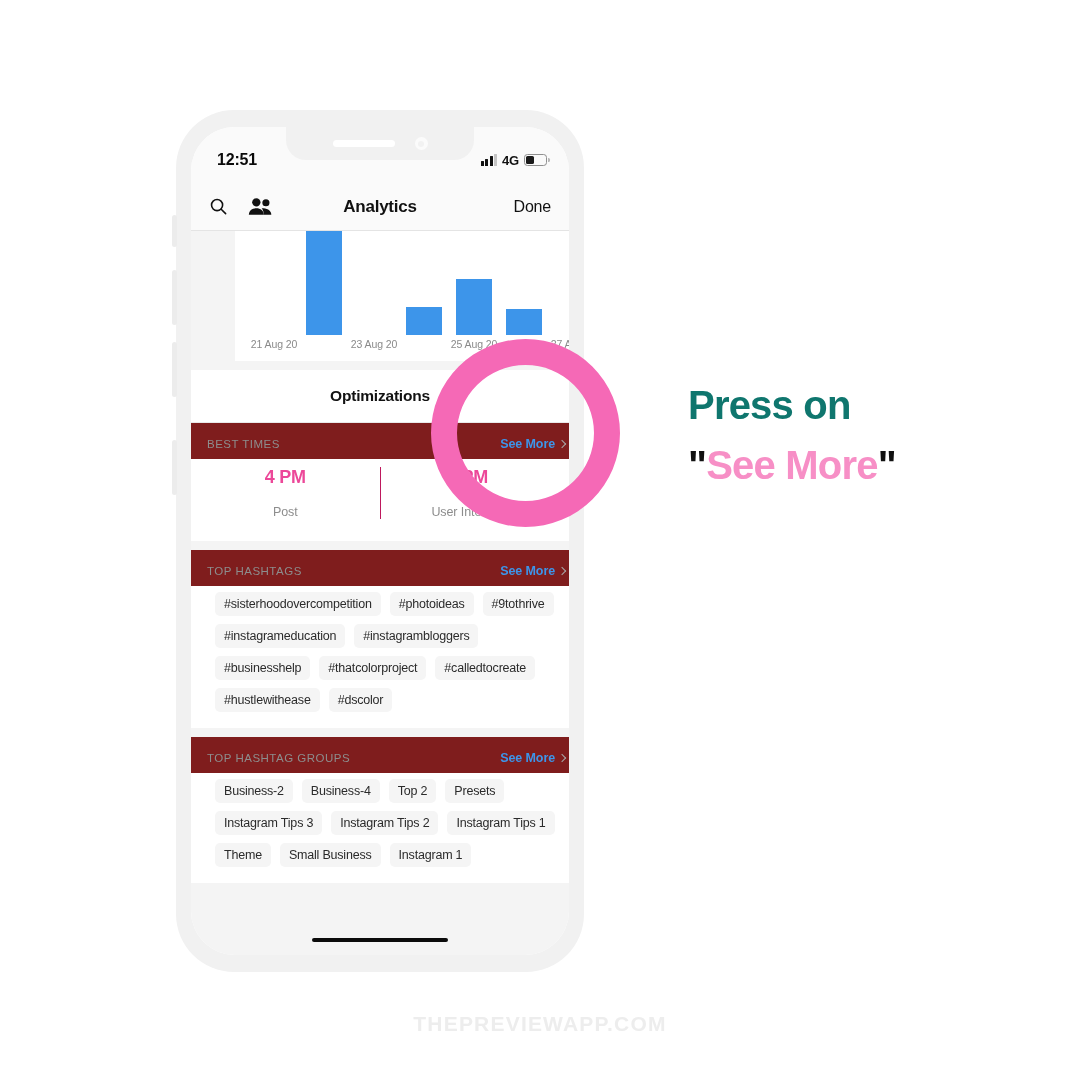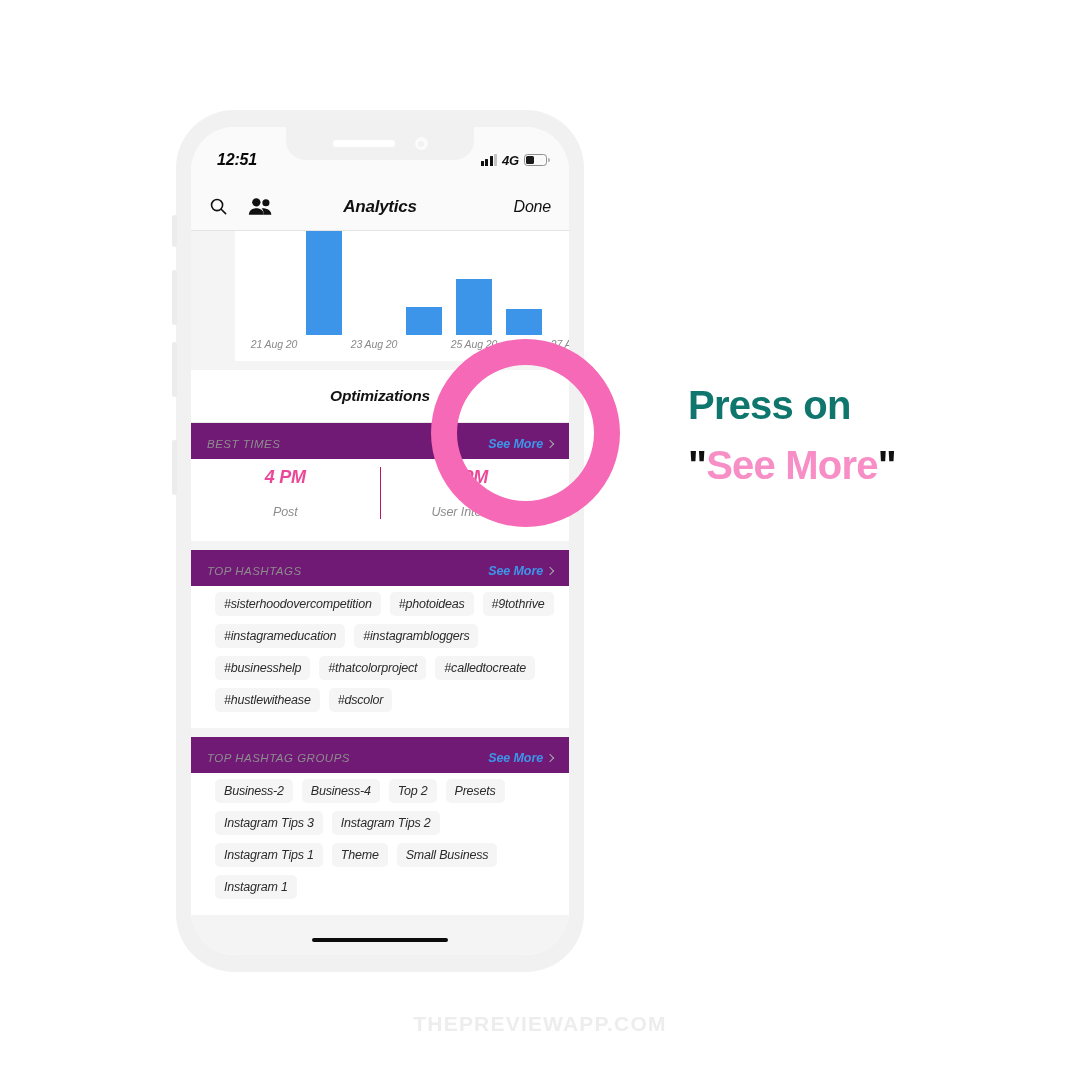--- a/index.html
+++ b/index.html
@@ -21,21 +21,20 @@
 
   
   .phone-frame {
     position: absolute;
     left: 176px;
     top: 110px;
     width: 408px;
     height: 862px;
     background: #f1f1f1;
     border-radius: 58px;
-    font-style: italic;
   }
 
   .phone-btn {
     position: absolute;
     left: -4px;
     width: 5px;
     background: #ececec;
     border-radius: 3px;
   }
   .phone-btn.b1 { top: 105px;  height: 32px; }
@@ -229,22 +228,22 @@
     font-size: 15.5px;
     font-weight: bold;
     color: #121212;
     letter-spacing: -0.2px;
   }
 
   
   .sec-head {
     display: flex;
     align-items: center;
-    padding: 14px 16px 8px 16px;
-    background: #701a75;
+    padding: 14px 4px 8px 16px;
+    background: #7f1d1d;
   }
   .sec-title {
     font-size: 11.5px;
     color: #8d8d8d;
     letter-spacing: 0.5px;
     font-weight: normal;
   }
   .see-more {
     margin-left: auto;
     display: flex;

